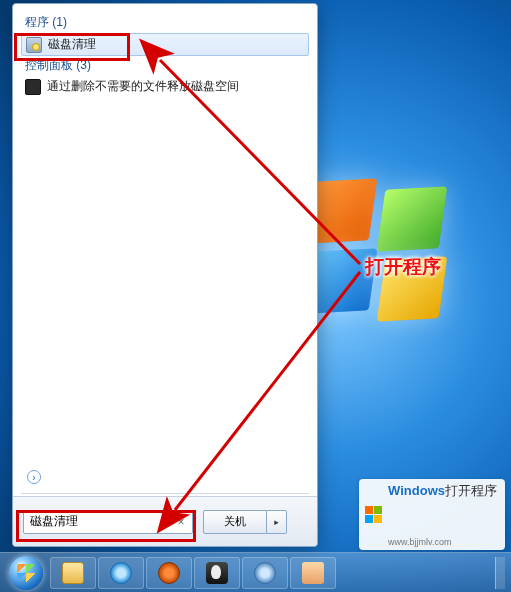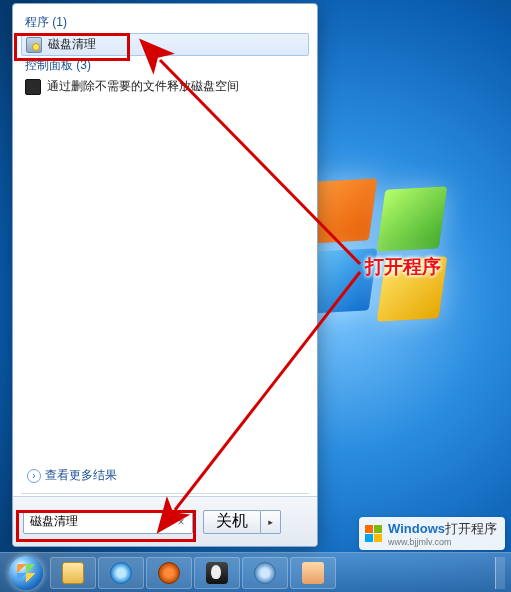--- a/index.html
+++ b/index.html
@@ -31,21 +31,21 @@
   .see-more{position:absolute;left:14px;bottom:62px;display:flex;align-items:center;gap:4px;color:#1b4f93;font-size:12px;}
   .see-more .arrow{width:14px;height:14px;border:1px solid #6ea2dd;border-radius:50%;display:flex;align-items:center;justify-content:center;color:#2a6fb7;font-size:10px;}
   
   .sp-divider{height:1px;background:#d0d9e6;margin:0 8px;position:absolute;left:0;right:0;bottom:52px;}
   
   .sp-footer{position:absolute;left:0;right:0;bottom:0;height:50px;background:linear-gradient(#f4f7fb,#e3e9f2);border-top:1px solid #c6d1e0;border-radius:0 0 4px 4px;display:flex;align-items:center;padding:0 10px;gap:10px;}
   .search-wrap{position:relative;flex:0 0 170px;}
   .search-input{width:100%;height:24px;border:1px solid #8aa8c9;border-radius:2px;padding:0 22px 0 6px;font-size:12px;background:#fff;}
   .search-clear{position:absolute;right:4px;top:4px;width:16px;height:16px;color:#666;font-size:12px;text-align:center;line-height:16px;cursor:pointer;}
   .shutdown-group{display:flex;}
-  .shutdown-btn{height:24px;border:1px solid #8aa8c9;background:linear-gradient(#fdfdfe,#e3e9f2);font-size:16px;padding:0 12px;border-radius:2px 0 0 2px;cursor:pointer;}
+  .shutdown-btn{height:24px;border:1px solid #8aa8c9;background:linear-gradient(#fdfdfe,#e3e9f2);font-size:11px;padding:0 20px;border-radius:2px 0 0 2px;cursor:pointer;}
   .shutdown-drop{height:24px;width:20px;border:1px solid #8aa8c9;border-left:none;background:linear-gradient(#fdfdfe,#e3e9f2);border-radius:0 2px 2px 0;cursor:pointer;display:flex;align-items:center;justify-content:center;font-size:9px;color:#333;}
   
   
   .taskbar{position:absolute;left:0;right:0;bottom:0;height:40px;background:linear-gradient(rgba(180,210,240,.35),rgba(70,120,170,.55));border-top:1px solid rgba(255,255,255,.3);backdrop-filter:blur(2px);display:flex;align-items:center;padding:0 4px;gap:2px;}
   .tb-btn{width:46px;height:32px;border-radius:3px;display:flex;align-items:center;justify-content:center;border:1px solid rgba(255,255,255,.25);background:rgba(255,255,255,.12);}
   .tb-btn.start{width:44px;background:none;border:none;}
   .orb{width:34px;height:34px;border-radius:50%;background:radial-gradient(circle at 35% 30%, #fff 0%, #8fd0ff 20%, #1a6fc4 70%, #063a70 100%);box-shadow:0 0 6px rgba(255,255,255,.6);position:relative;}
   .orb::after{content:"";position:absolute;left:8px;top:8px;width:18px;height:18px;background:
     linear-gradient(135deg,#ff9a3c 0 50%, transparent 50%) 0 0/9px 9px no-repeat,
     linear-gradient(135deg,#7fe05a 0 50%, transparent 50%) 9px 0/9px 9px no-repeat,
@@ -71,21 +71,21 @@
   svg.ann-arrows{position:absolute;inset:0;pointer-events:none;}
   
   
   .watermark{position:absolute;right:6px;bottom:42px;background:rgba(255,255,255,.92);border-radius:4px;padding:3px 8px 3px 6px;display:flex;align-items:center;gap:5px;font-size:13px;color:#1a6fc4;box-shadow:0 1px 4px rgba(0,0,0,.2);}
   .watermark .wlogo{width:18px;height:18px;position:relative;}
   .watermark .wlogo span{position:absolute;width:8px;height:8px;}
   .watermark .wlogo .a{background:#ff6a00;left:0;top:0;}
   .watermark .wlogo .b{background:#7fba00;left:9px;top:0;}
   .watermark .wlogo .c{background:#00a4ef;left:0;top:9px;}
   .watermark .wlogo .d{background:#ffb900;left:9px;top:9px;}
-  .watermark .sub{font-size:9px;color:#777;display:block;line-height:1;}
+  .watermark .sub{font-size:9px;color:#777;display:block;line-height:1;margin-top:38px;}
 </style>
 </head>
 <body>
 
 <div class="wallpaper">
   <div class="win-logo">
     <div class="pane r"></div>
       <div class="pane g"></div>
       <div class="pane b"></div>
       <div class="pane y"></div>
@@ -102,21 +102,20 @@
 
     <div class="section-hdr" style="margin-top:1px;">控制面板 (3)</div>
     <div class="result-item">
       <span class="icon16 icon-free"></span>
       <span>通过删除不需要的文件释放磁盘空间</span>
     </div>
   </div>
 
   <div class="see-more">
     <span class="arrow">›</span>
-    <span>查看更多结果</span>
   </div>
 
   <div class="sp-divider"></div>
 
   <div class="sp-footer">
     <div class="search-wrap">
       <input class="search-input" value="磁盘清理" style="">
       <span class="search-clear">×</span>
     </div>
     <div class="shutdown-group">

